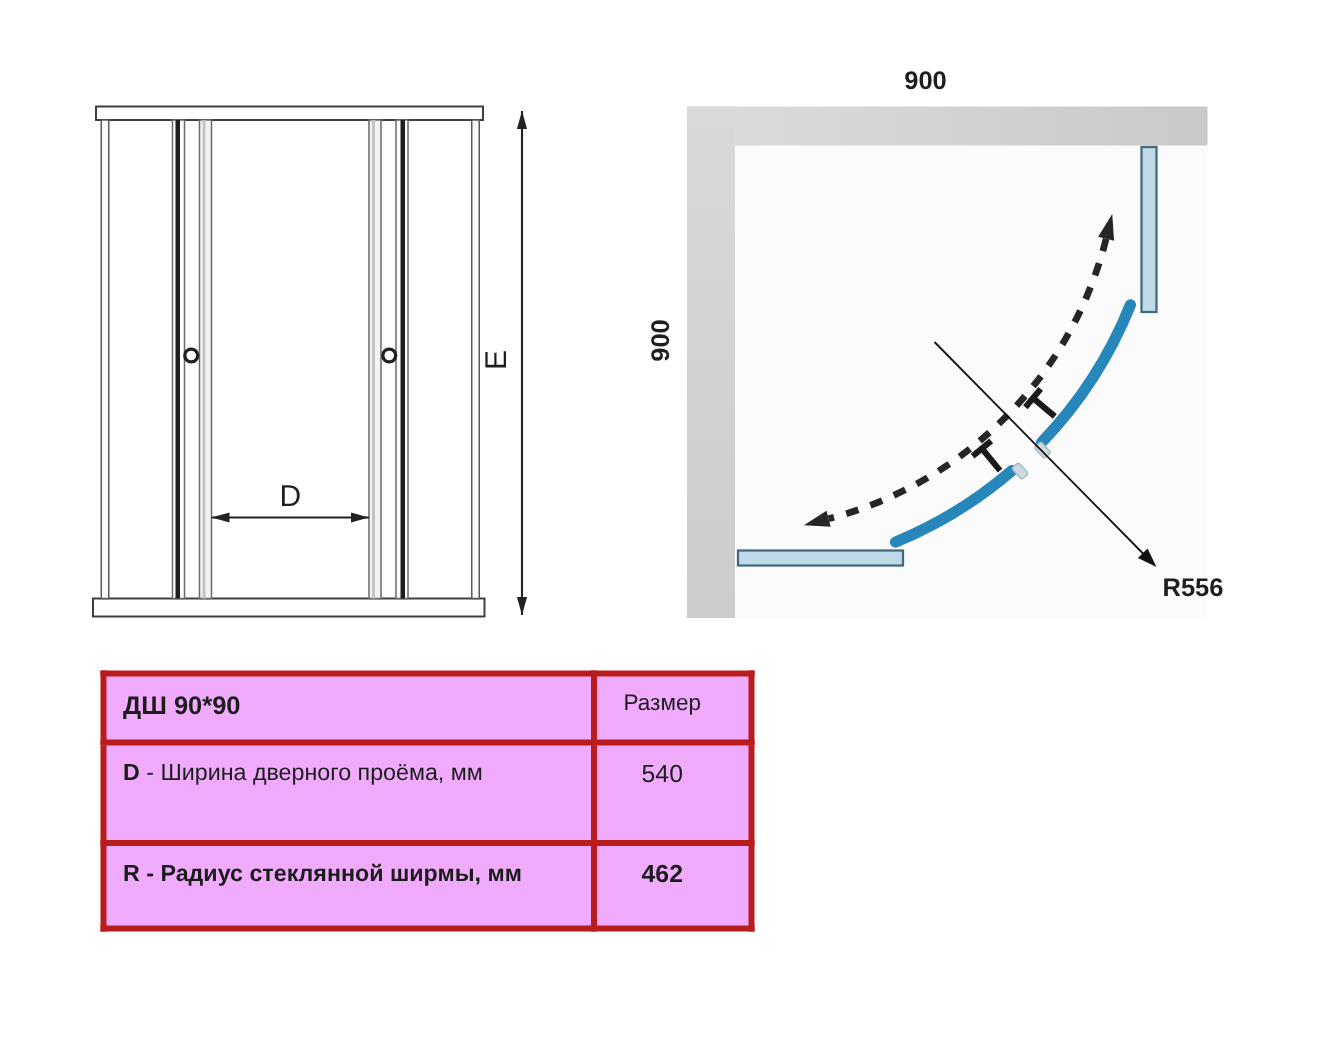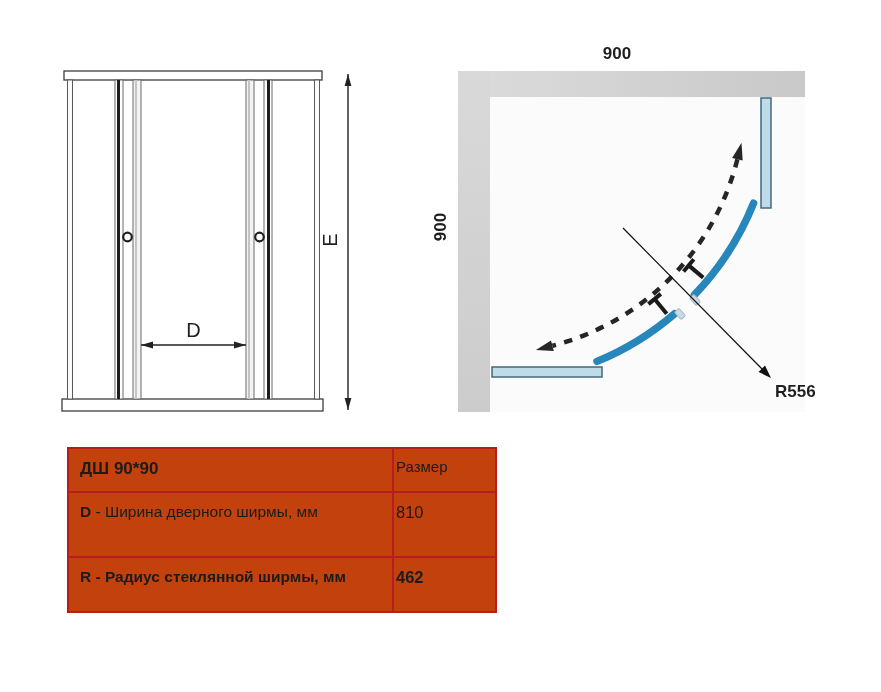--- a/index.html
+++ b/index.html
@@ -17,29 +17,29 @@
   .spec-table {
     position: absolute;
     left: 67px;
     top: 447px;
     width: 389px;
     border-collapse: collapse;
     table-layout: fixed;
     color: #1c1c1c;
   }
   .spec-table td {
-    border: 2px solid #b91c1c;
+    border: 4px solid #b91c1c;
     vertical-align: top;
     padding: 9px 6px 0 11px;
     font-size: 15.5px;
     line-height: 1.25;
-    background: #c2410c;
+    background: #f0abfc;
   }
   .spec-table .col-name { width: 306px; }
-  .spec-table .col-val  { width: 83px; padding-left: 2px; padding-right: 16px; font-size: 16.5px; }
+  .spec-table .col-val  { width: 83px; text-align: center; padding-left: 2px; padding-right: 16px; font-size: 16.5px; }
   .row-header td { height: 33px; }
   .row-header .col-name { font-weight: bold; font-size: 17px; }
   .row-header .col-val  { font-size: 15px; }
   .row-d td, .row-e td { height: 54px; }
   .row-r td { height: 44px; }
   .row-r td { font-weight: bold; }
   .dim-letter { font-weight: bold; }
 
   svg text { fill: #1e1e1e; }
   .dim-num { font-size: 17px; font-weight: bold; }
@@ -134,22 +134,22 @@
     <text class="radius-label" x="775" y="397" text-anchor="start">R556</text>
   </svg>
 
   <table class="spec-table">
     <tbody>
       <tr class="row-header">
         <td class="col-name">ДШ 90*90</td>
         <td class="col-val">Размер</td>
       </tr>
       <tr class="row-d">
-        <td class="col-name"><span class="dim-letter">D</span><span> - Ширина дверного ширмы, мм</span></td>
-        <td class="col-val">810</td>
+        <td class="col-name"><span class="dim-letter">D</span><span> - Ширина дверного проёма, мм</span></td>
+        <td class="col-val">540</td>
       </tr>
       <tr class="row-r">
         <td class="col-name"><span class="dim-letter">R</span><span> - Радиус стеклянной ширмы, мм</span></td>
         <td class="col-val">462</td>
       </tr>
     </tbody>
   </table>
 
 </div>
 

